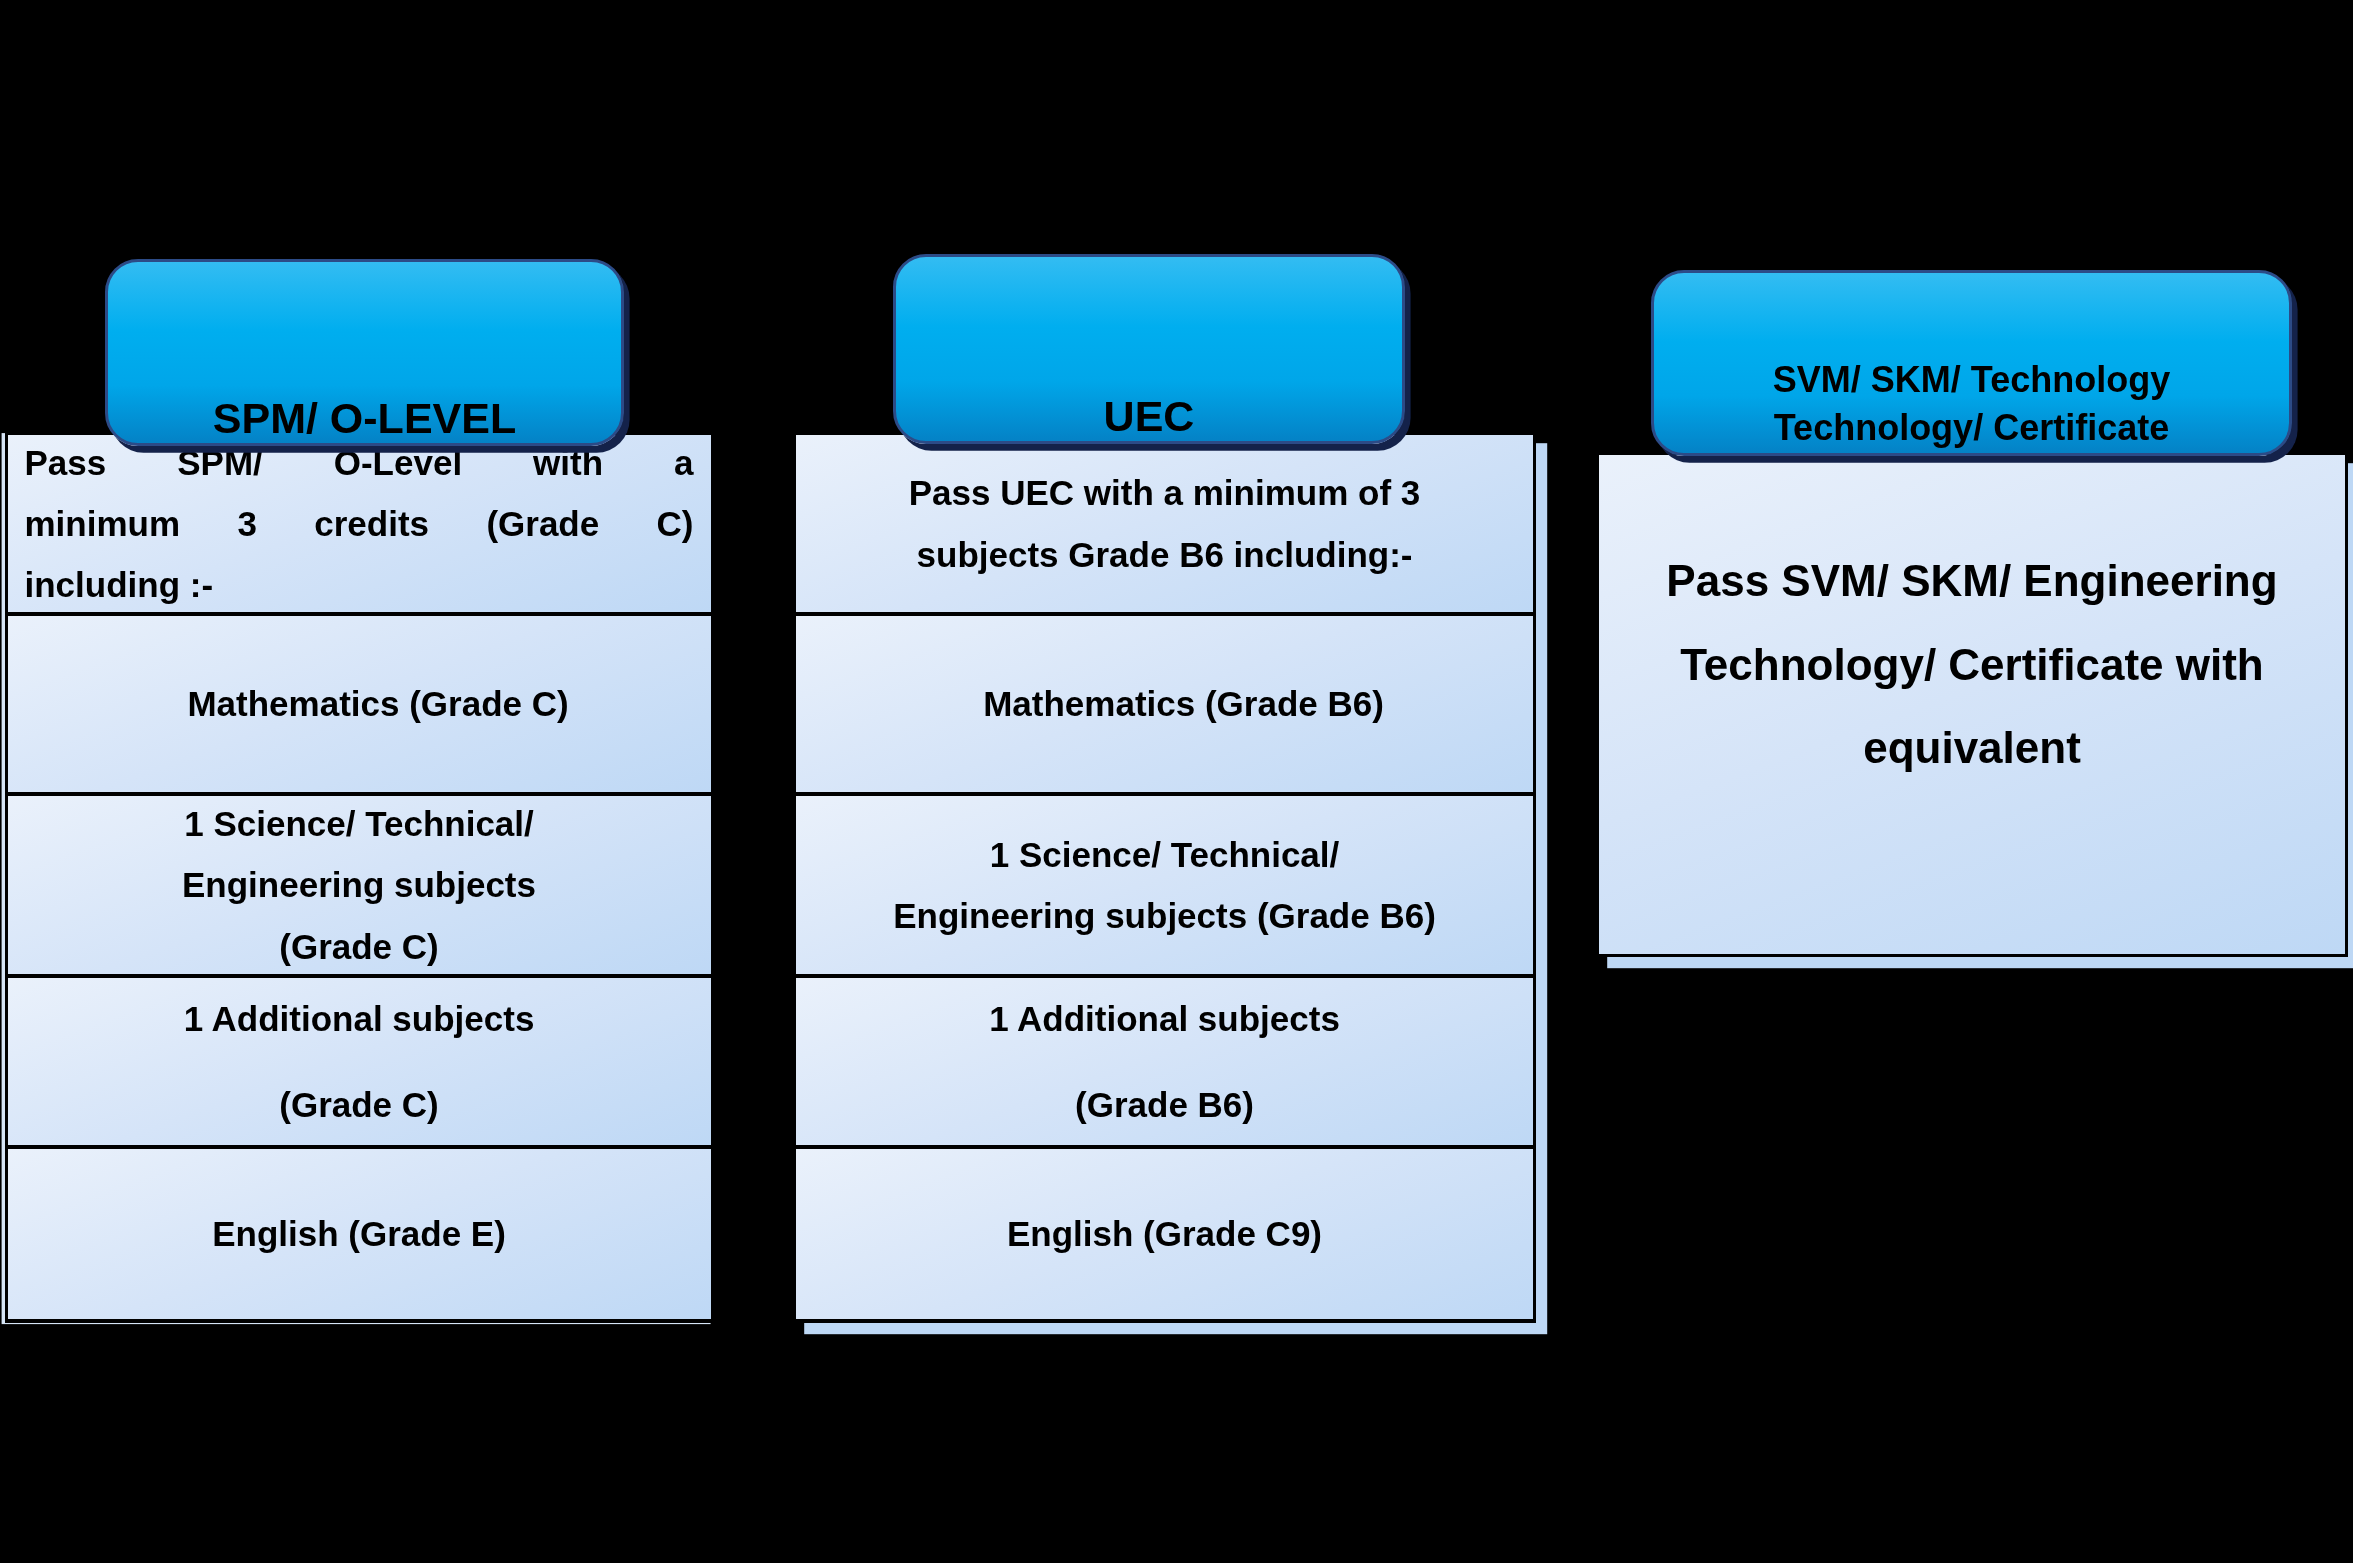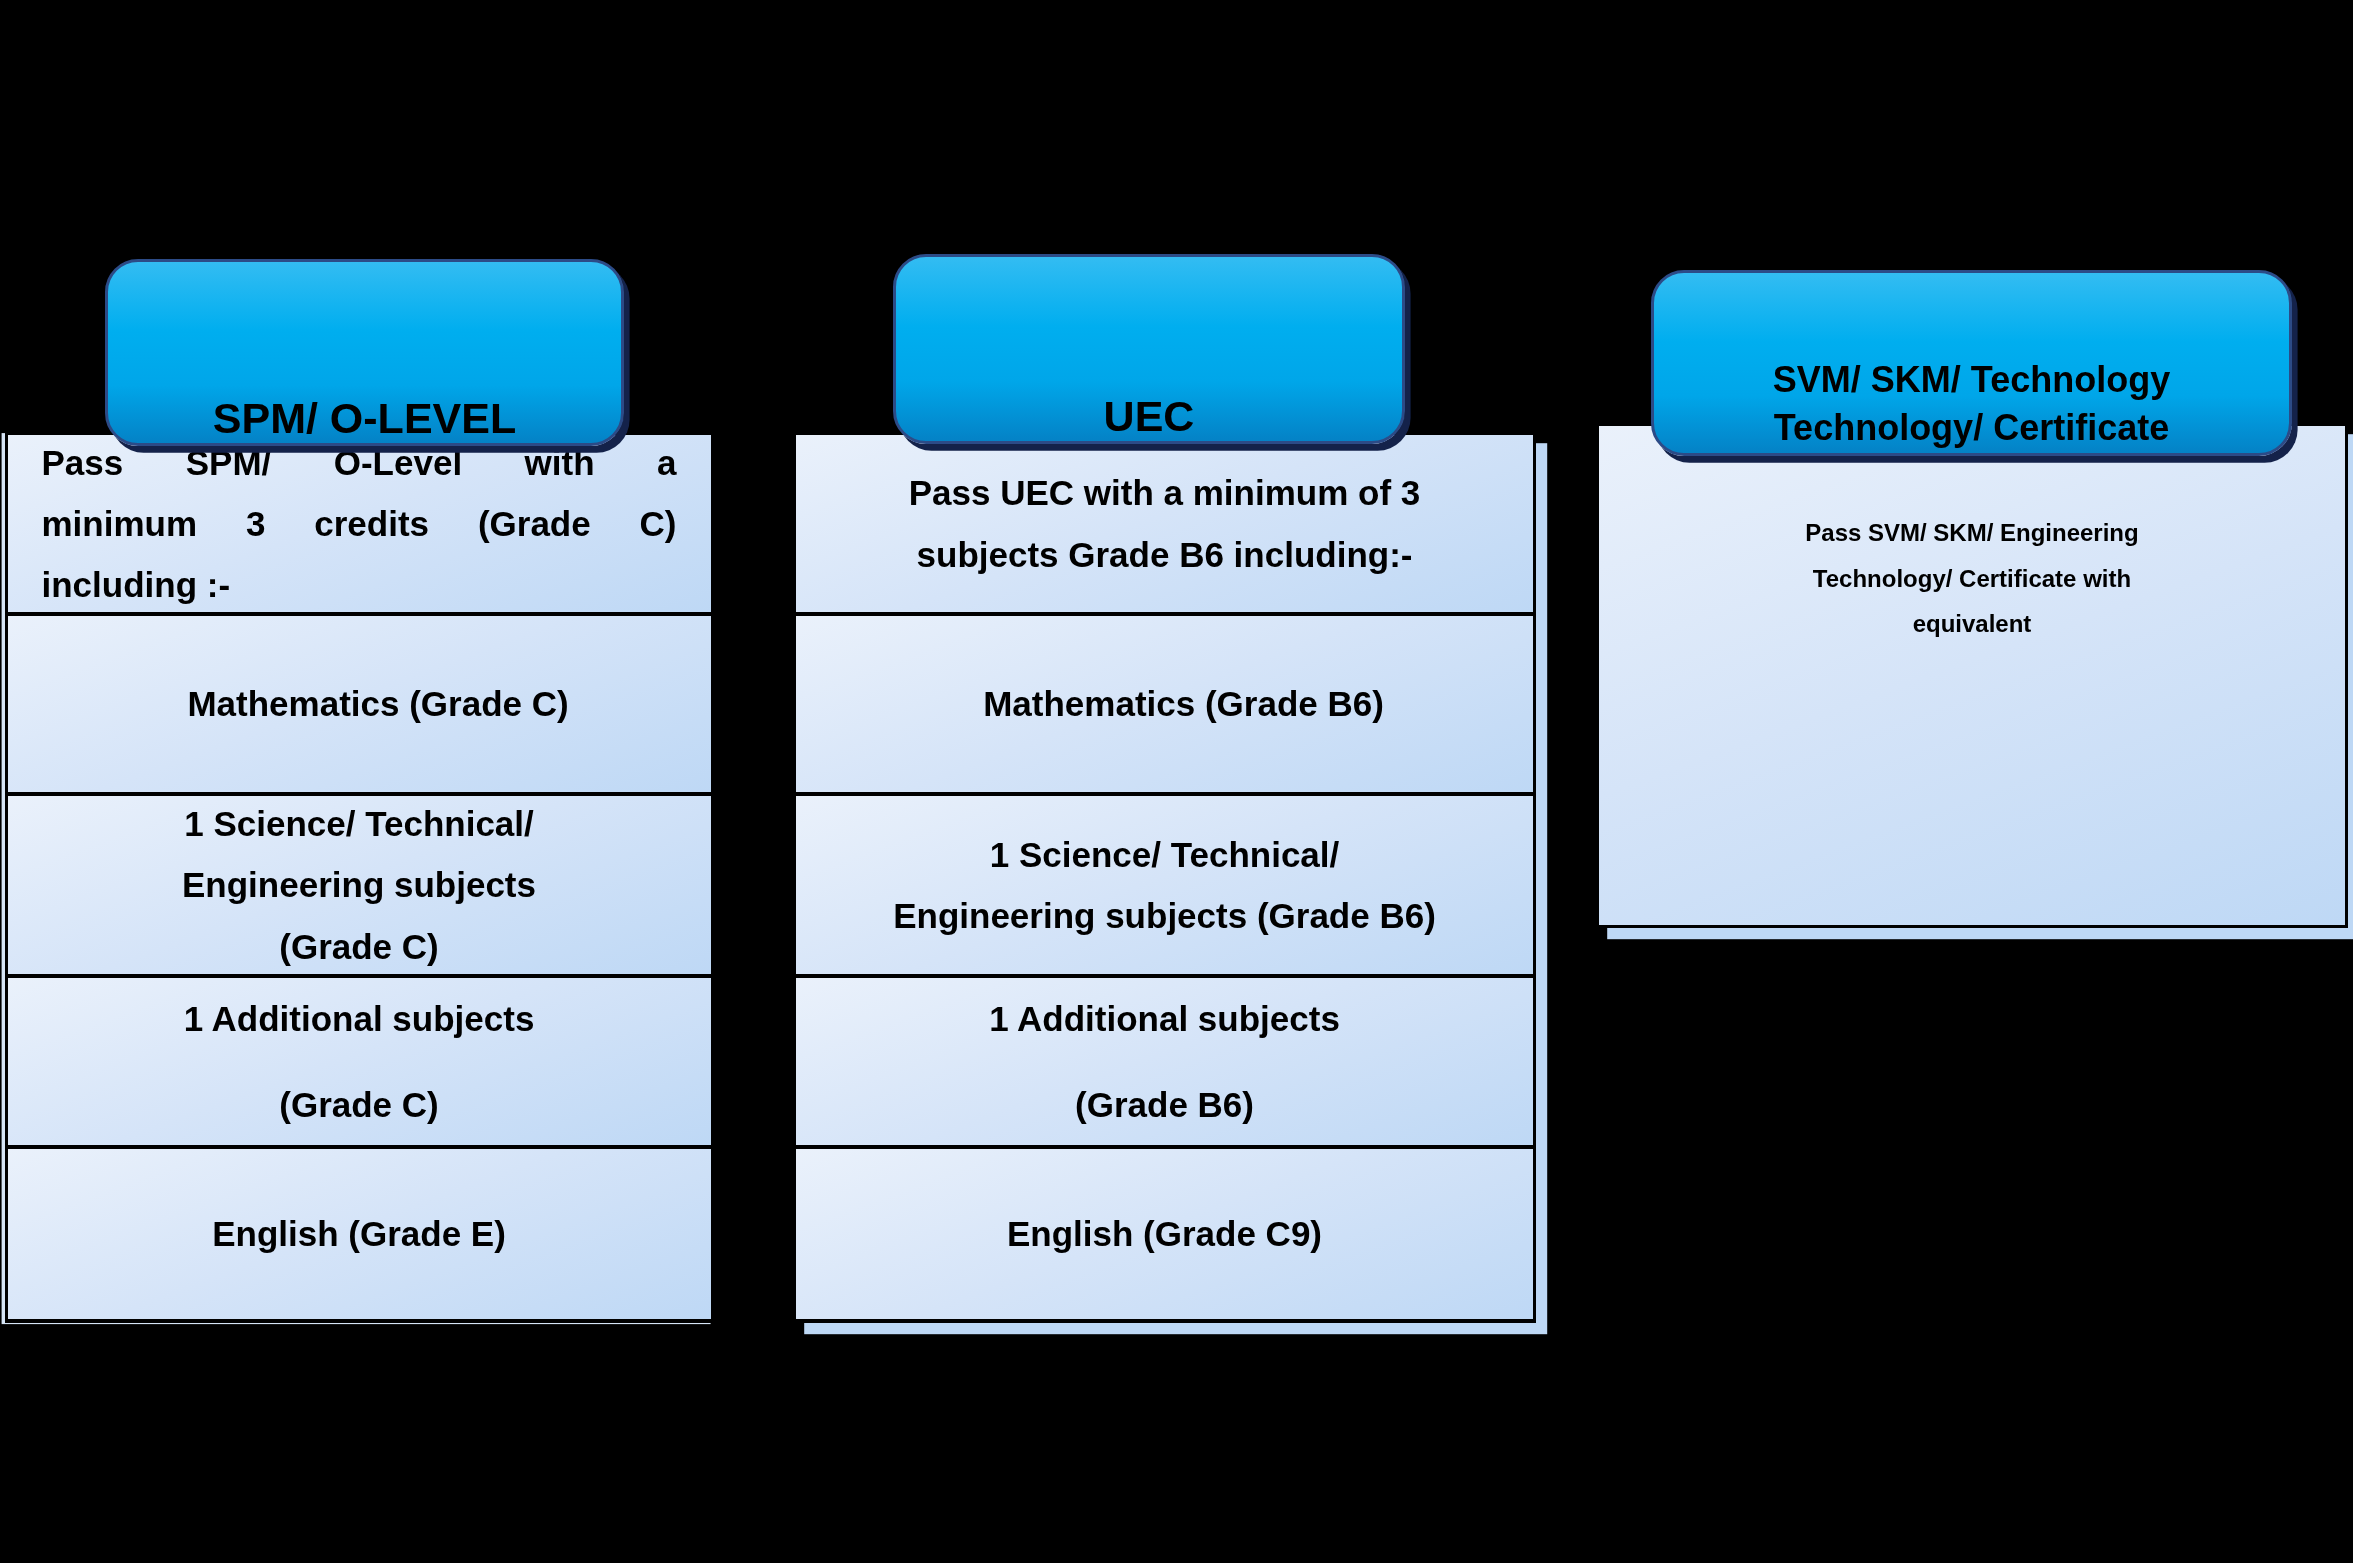--- a/index.html
+++ b/index.html
@@ -68,38 +68,38 @@
     padding: 0 7.9px;
     overflow: hidden;
   }
   .row + .row { border-top: 4.5px solid #000000; }
   .tbl .row:nth-child(1) { height: 177px; }
   .tbl .row:nth-child(2) { height: 180px; padding-left: 46px; }
   .tbl .row:nth-child(3) { height: 182px; }
   .tbl .row:nth-child(4) { height: 171px; gap: 25px; }
   .tbl .row:nth-child(5) { height: 174px; }
 
-  .row.justify { padding: 0 34px; }
+  .row.justify { padding: 0 17px; }
 
   .line          { display: block; text-align: center; white-space: nowrap; }
   .line-justify  { display: block; text-align: justify; text-align-last: justify; white-space: normal; }
   .line-left     { display: block; text-align: left; }
 
   
   #box-3 {
     position: absolute;
     z-index: 2;
-    left: 1596px; top: 423px;
+    left: 1596px; top: 452px;
     width: 752px; height: 505px;
     box-sizing: border-box;
     border: 3.4px solid #000000;
     background: linear-gradient(160deg, #EAF1FB 0%, #D5E4F8 48%, #BED8F5 100%);
     box-shadow: 11.2px 11.2px 0 #BED8F5;
     padding: 84px 11.2px 0 11.2px;
-    font-size: 24px;
+    font-size: 44px;
     line-height: 1.9;
     text-align: center;
   }
 </style>
 </head>
 <body>
 
 <div class="canvas">
 
   <div class="hdr" id="header-1">

